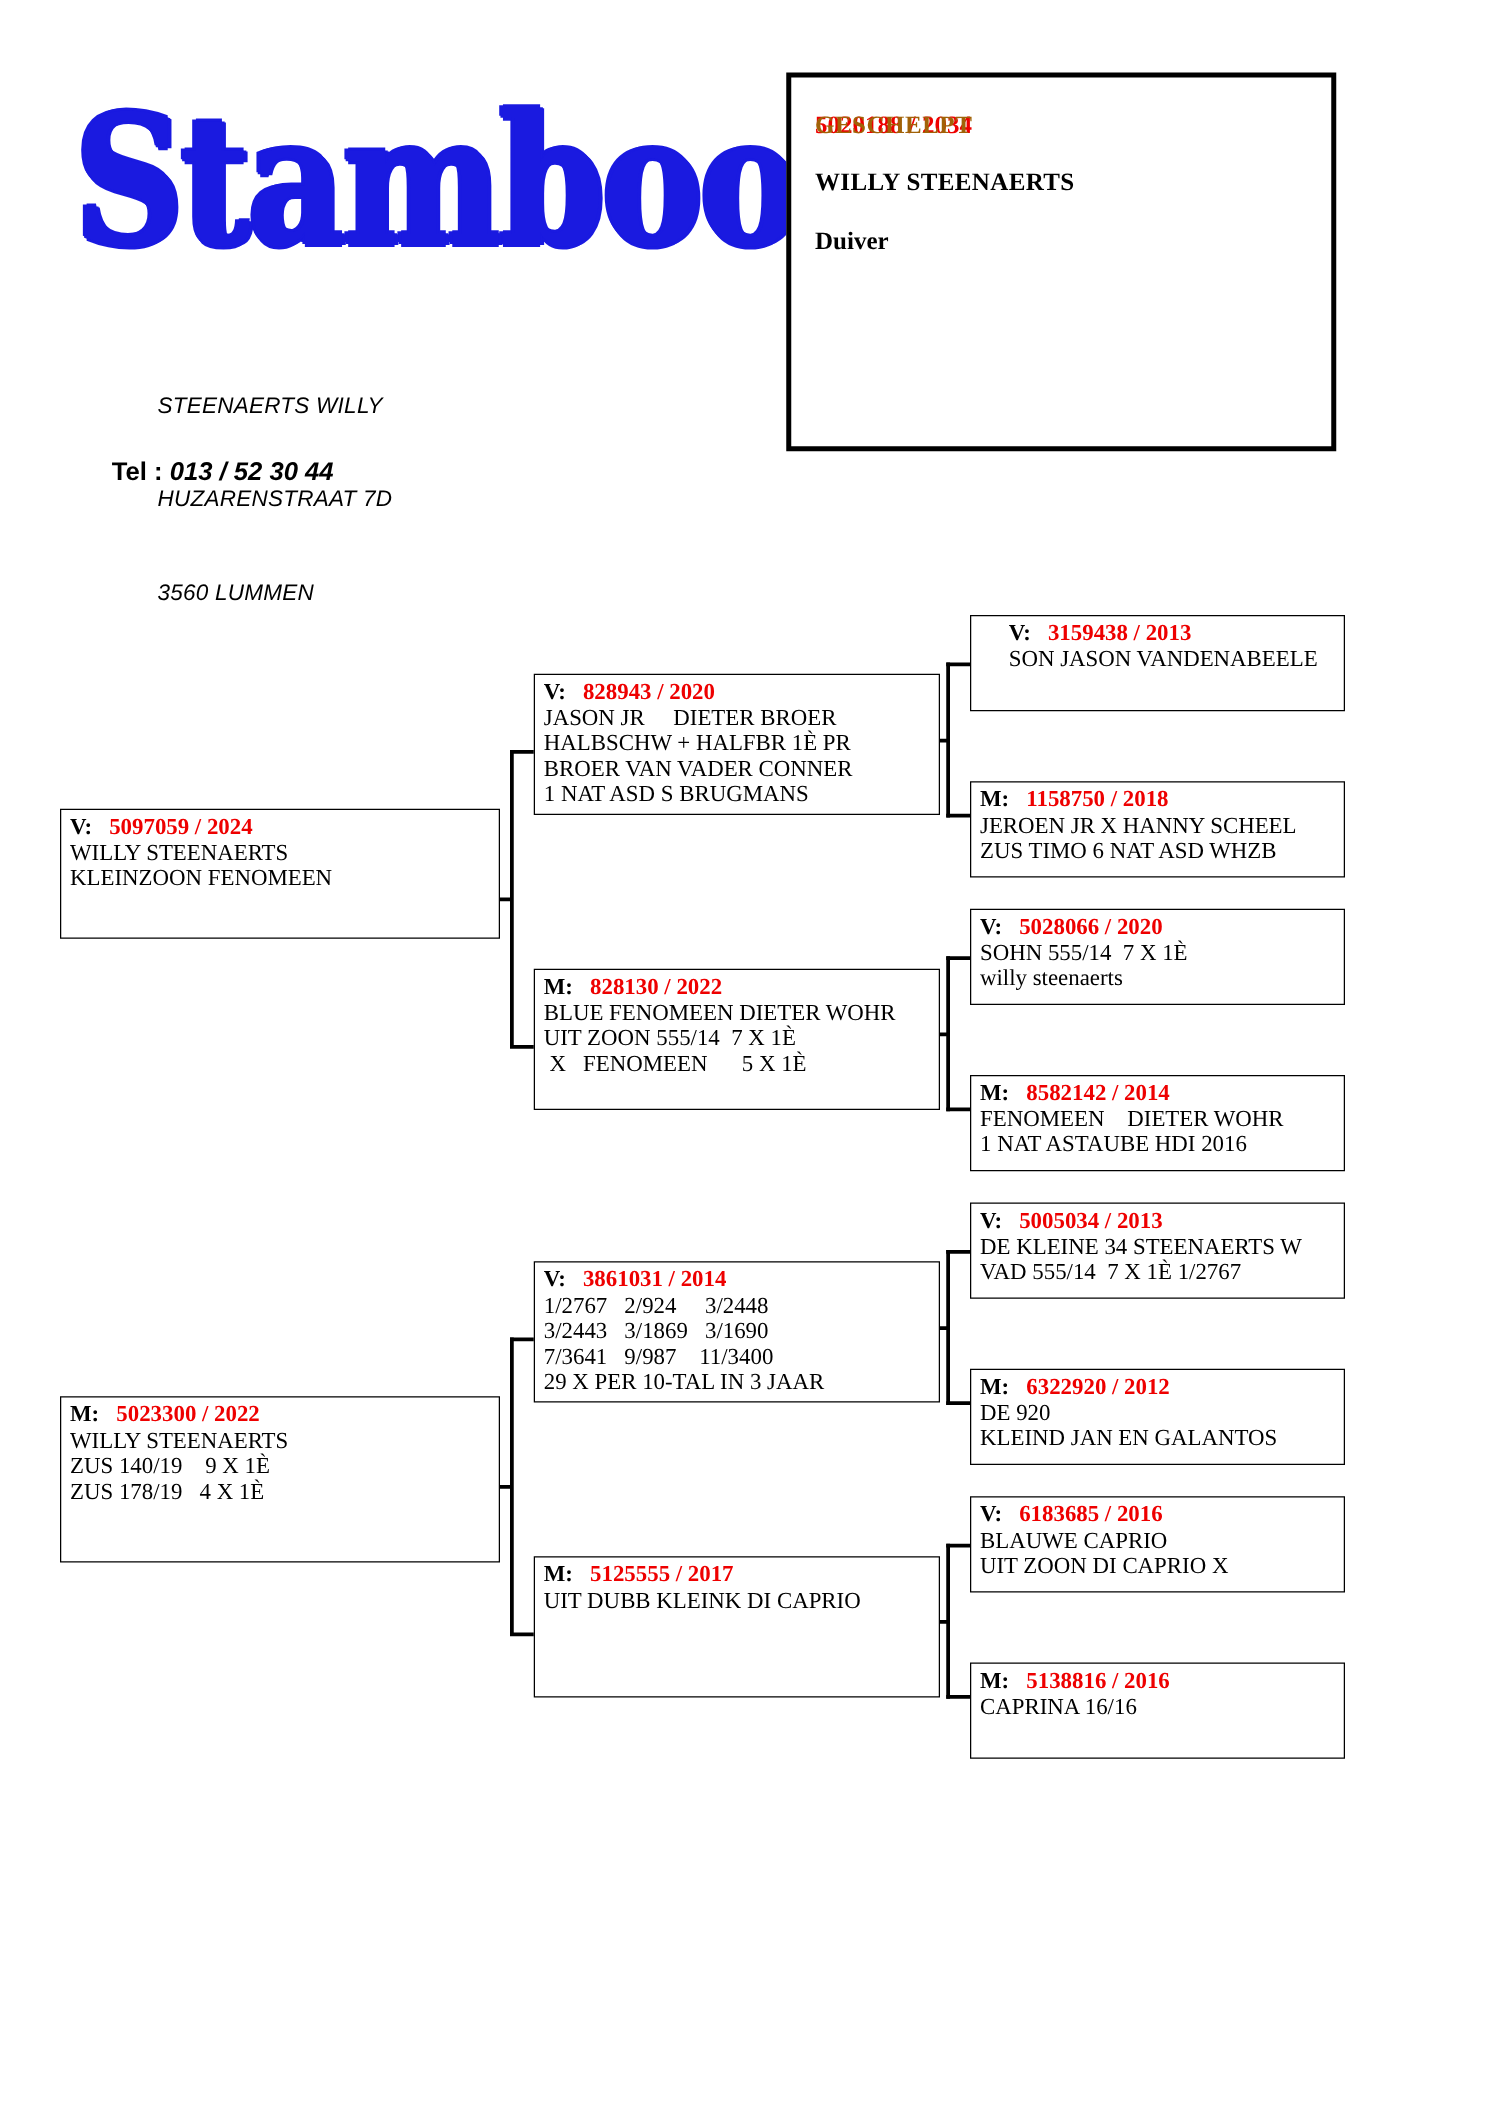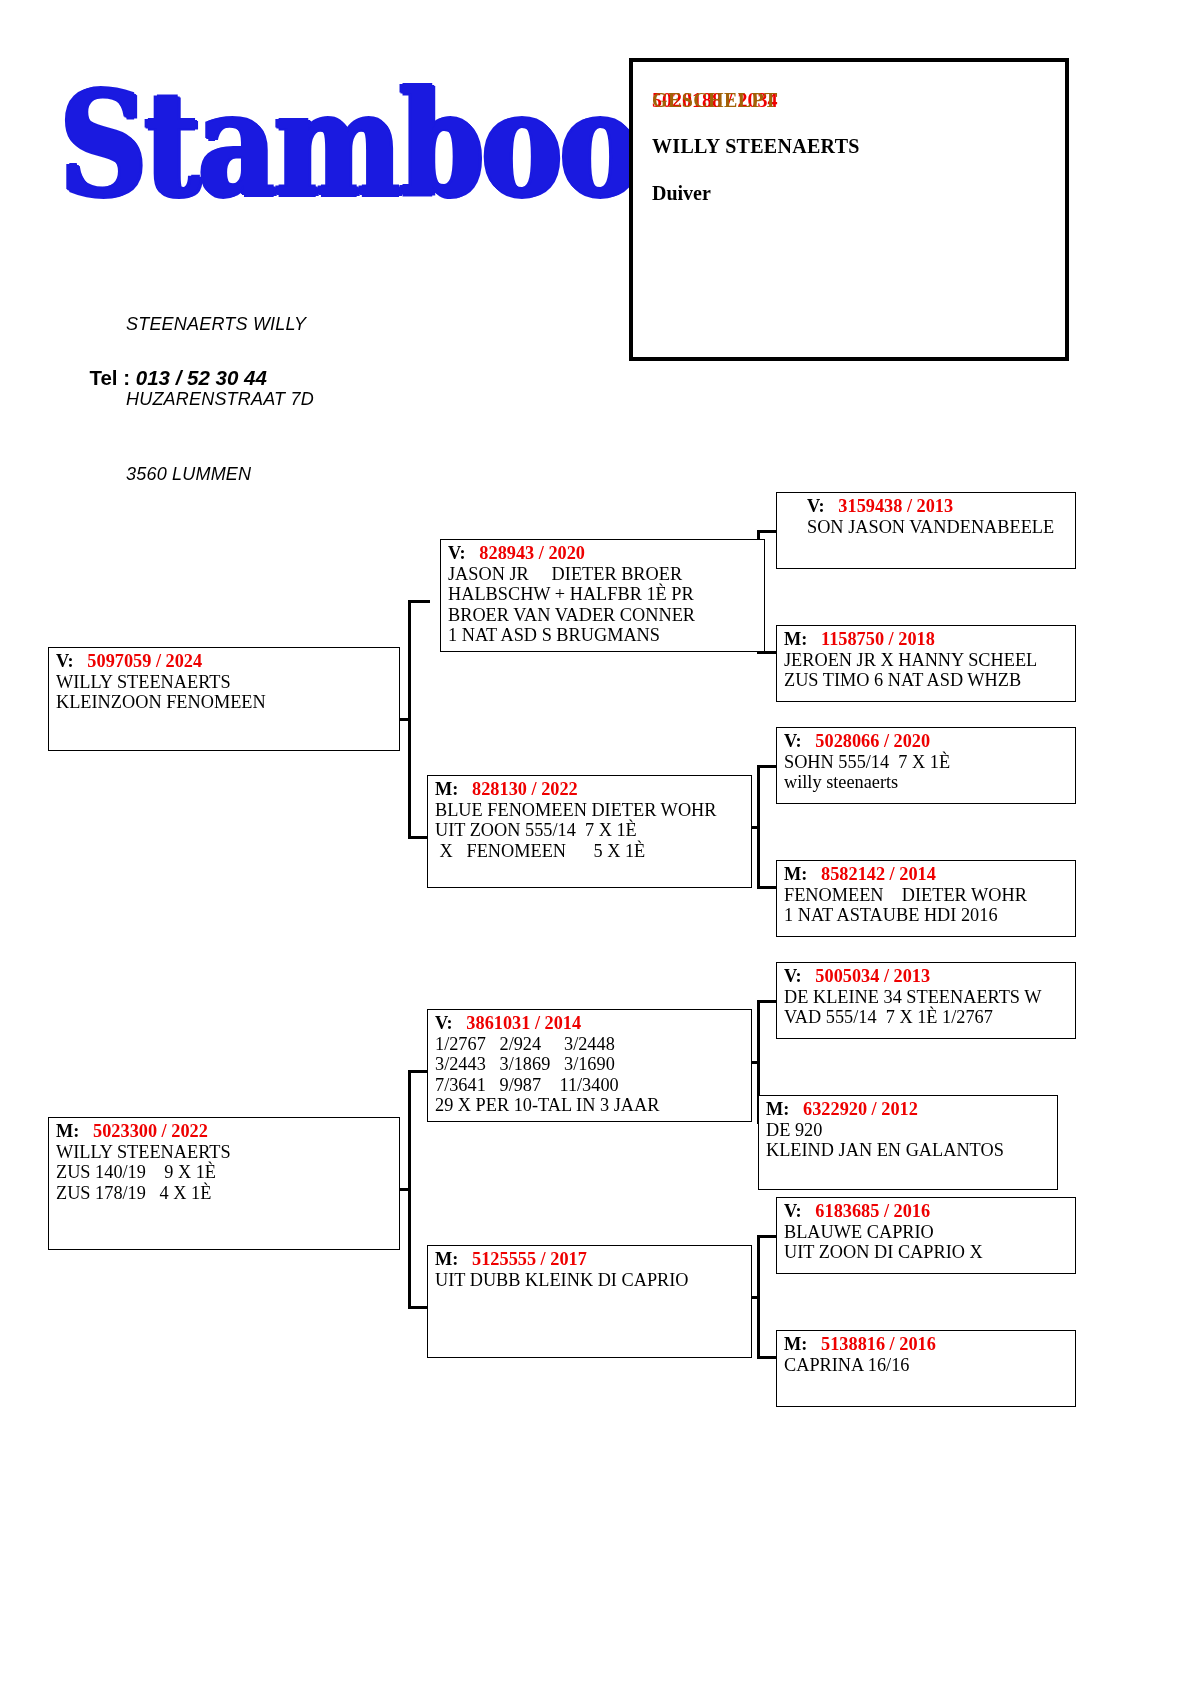--- a/index.html
+++ b/index.html
@@ -153,38 +153,38 @@
   <div class="ln">FENOMEEN    DIETER WOHR</div>
   <div class="ln">1 NAT ASTAUBE HDI 2016</div>
 </div>
 
 <div class="pedbox" style="left:776px;top:962px;width:300px;height:77px;">
   <div class="hdr"><span class="sex">V:</span>   <span class="ring">5005034 / 2013</span></div>
   <div class="ln">DE KLEINE 34 STEENAERTS W</div>
   <div class="ln">VAD 555/14  7 X 1È 1/2767</div>
 </div>
 
-<div class="pedbox" style="left:758px;top:1095px;width:300px;height:95px;">
+<div class="pedbox" style="left:776px;top:1095px;width:300px;height:77px;">
   <div class="hdr"><span class="sex">M:</span>   <span class="ring">6322920 / 2012</span></div>
   <div class="ln">DE 920</div>
   <div class="ln">KLEIND JAN EN GALANTOS</div>
 </div>
 
 <div class="pedbox" style="left:776px;top:1197px;width:300px;height:77px;">
   <div class="hdr"><span class="sex">V:</span>   <span class="ring">6183685 / 2016</span></div>
   <div class="ln">BLAUWE CAPRIO</div>
   <div class="ln">UIT ZOON DI CAPRIO X</div>
 </div>
 
 <div class="pedbox" style="left:776px;top:1330px;width:300px;height:77px;">
   <div class="hdr"><span class="sex">M:</span>   <span class="ring">5138816 / 2016</span></div>
   <div class="ln">CAPRINA 16/16</div>
 </div>
 
-<div class="pedbox" style="left:427px;top:539px;width:325px;height:113px;margin-left:13px;">
+<div class="pedbox" style="left:427px;top:539px;width:325px;height:113px;">
   <div class="hdr"><span class="sex">V:</span>   <span class="ring">828943 / 2020</span></div>
   <div class="ln">JASON JR     DIETER BROER</div>
   <div class="ln">HALBSCHW + HALFBR 1È PR</div>
   <div class="ln">BROER VAN VADER CONNER</div>
   <div class="ln">1 NAT ASD S BRUGMANS</div>
 </div>
 
 <div class="pedbox" style="left:427px;top:775px;width:325px;height:113px;">
   <div class="hdr"><span class="sex">M:</span>   <span class="ring">828130 / 2022</span></div>
   <div class="ln">BLUE FENOMEEN DIETER WOHR</div>

